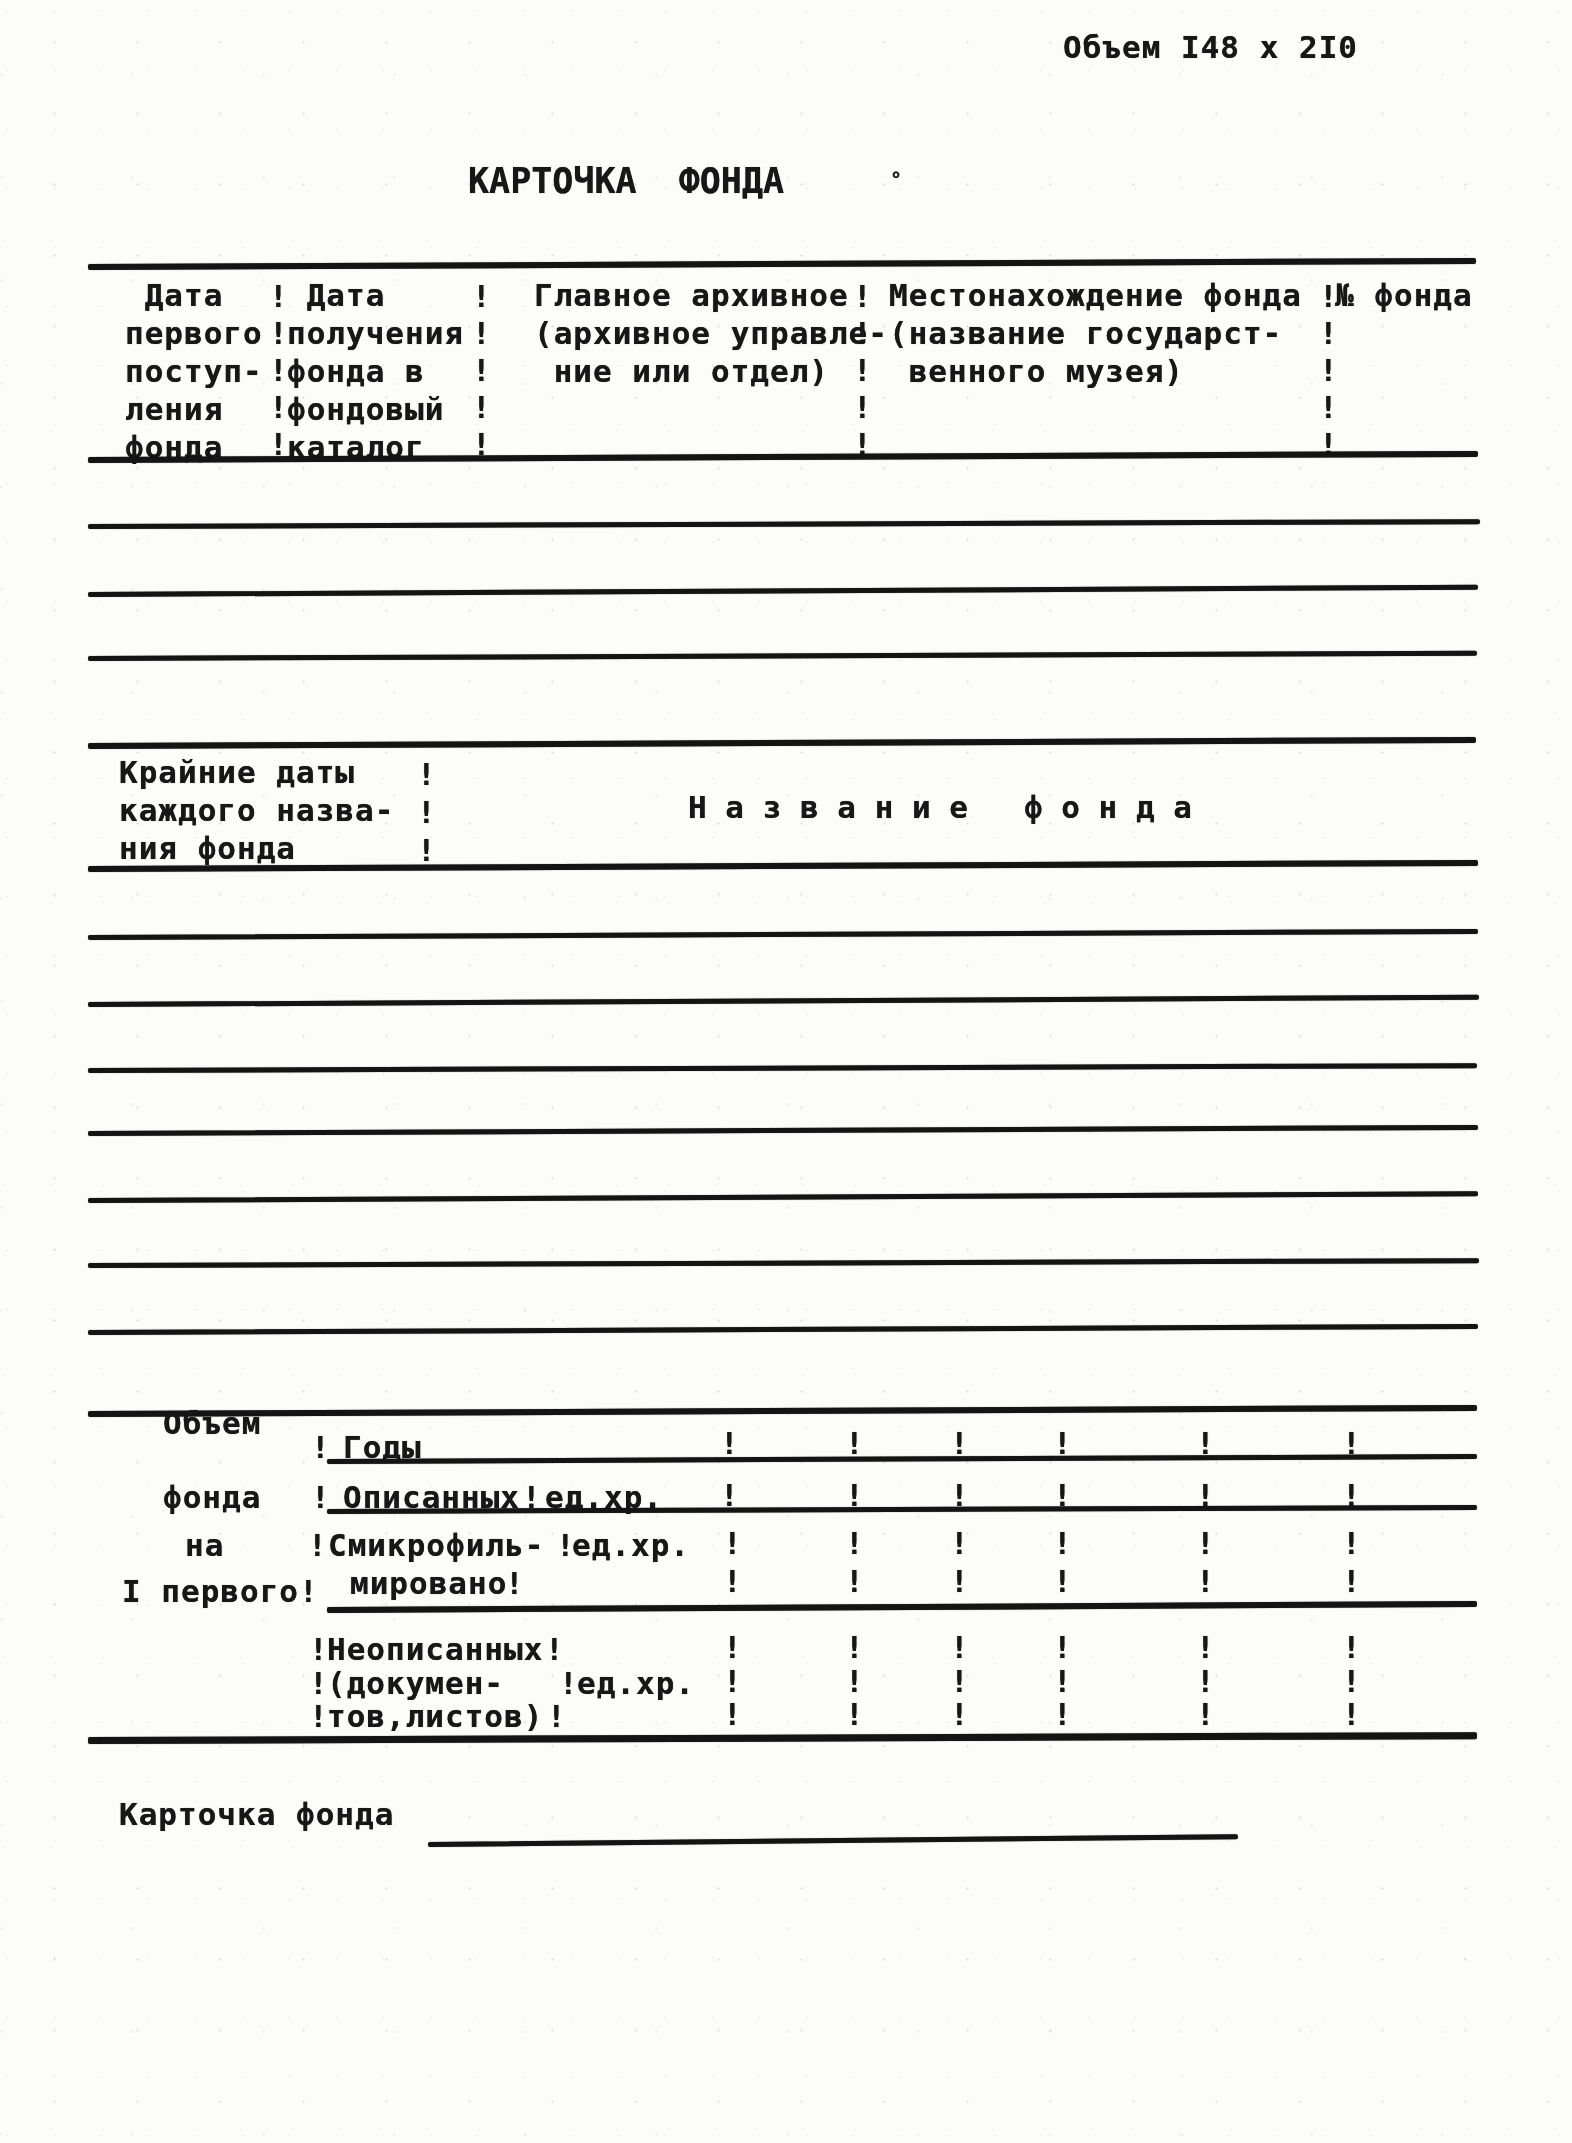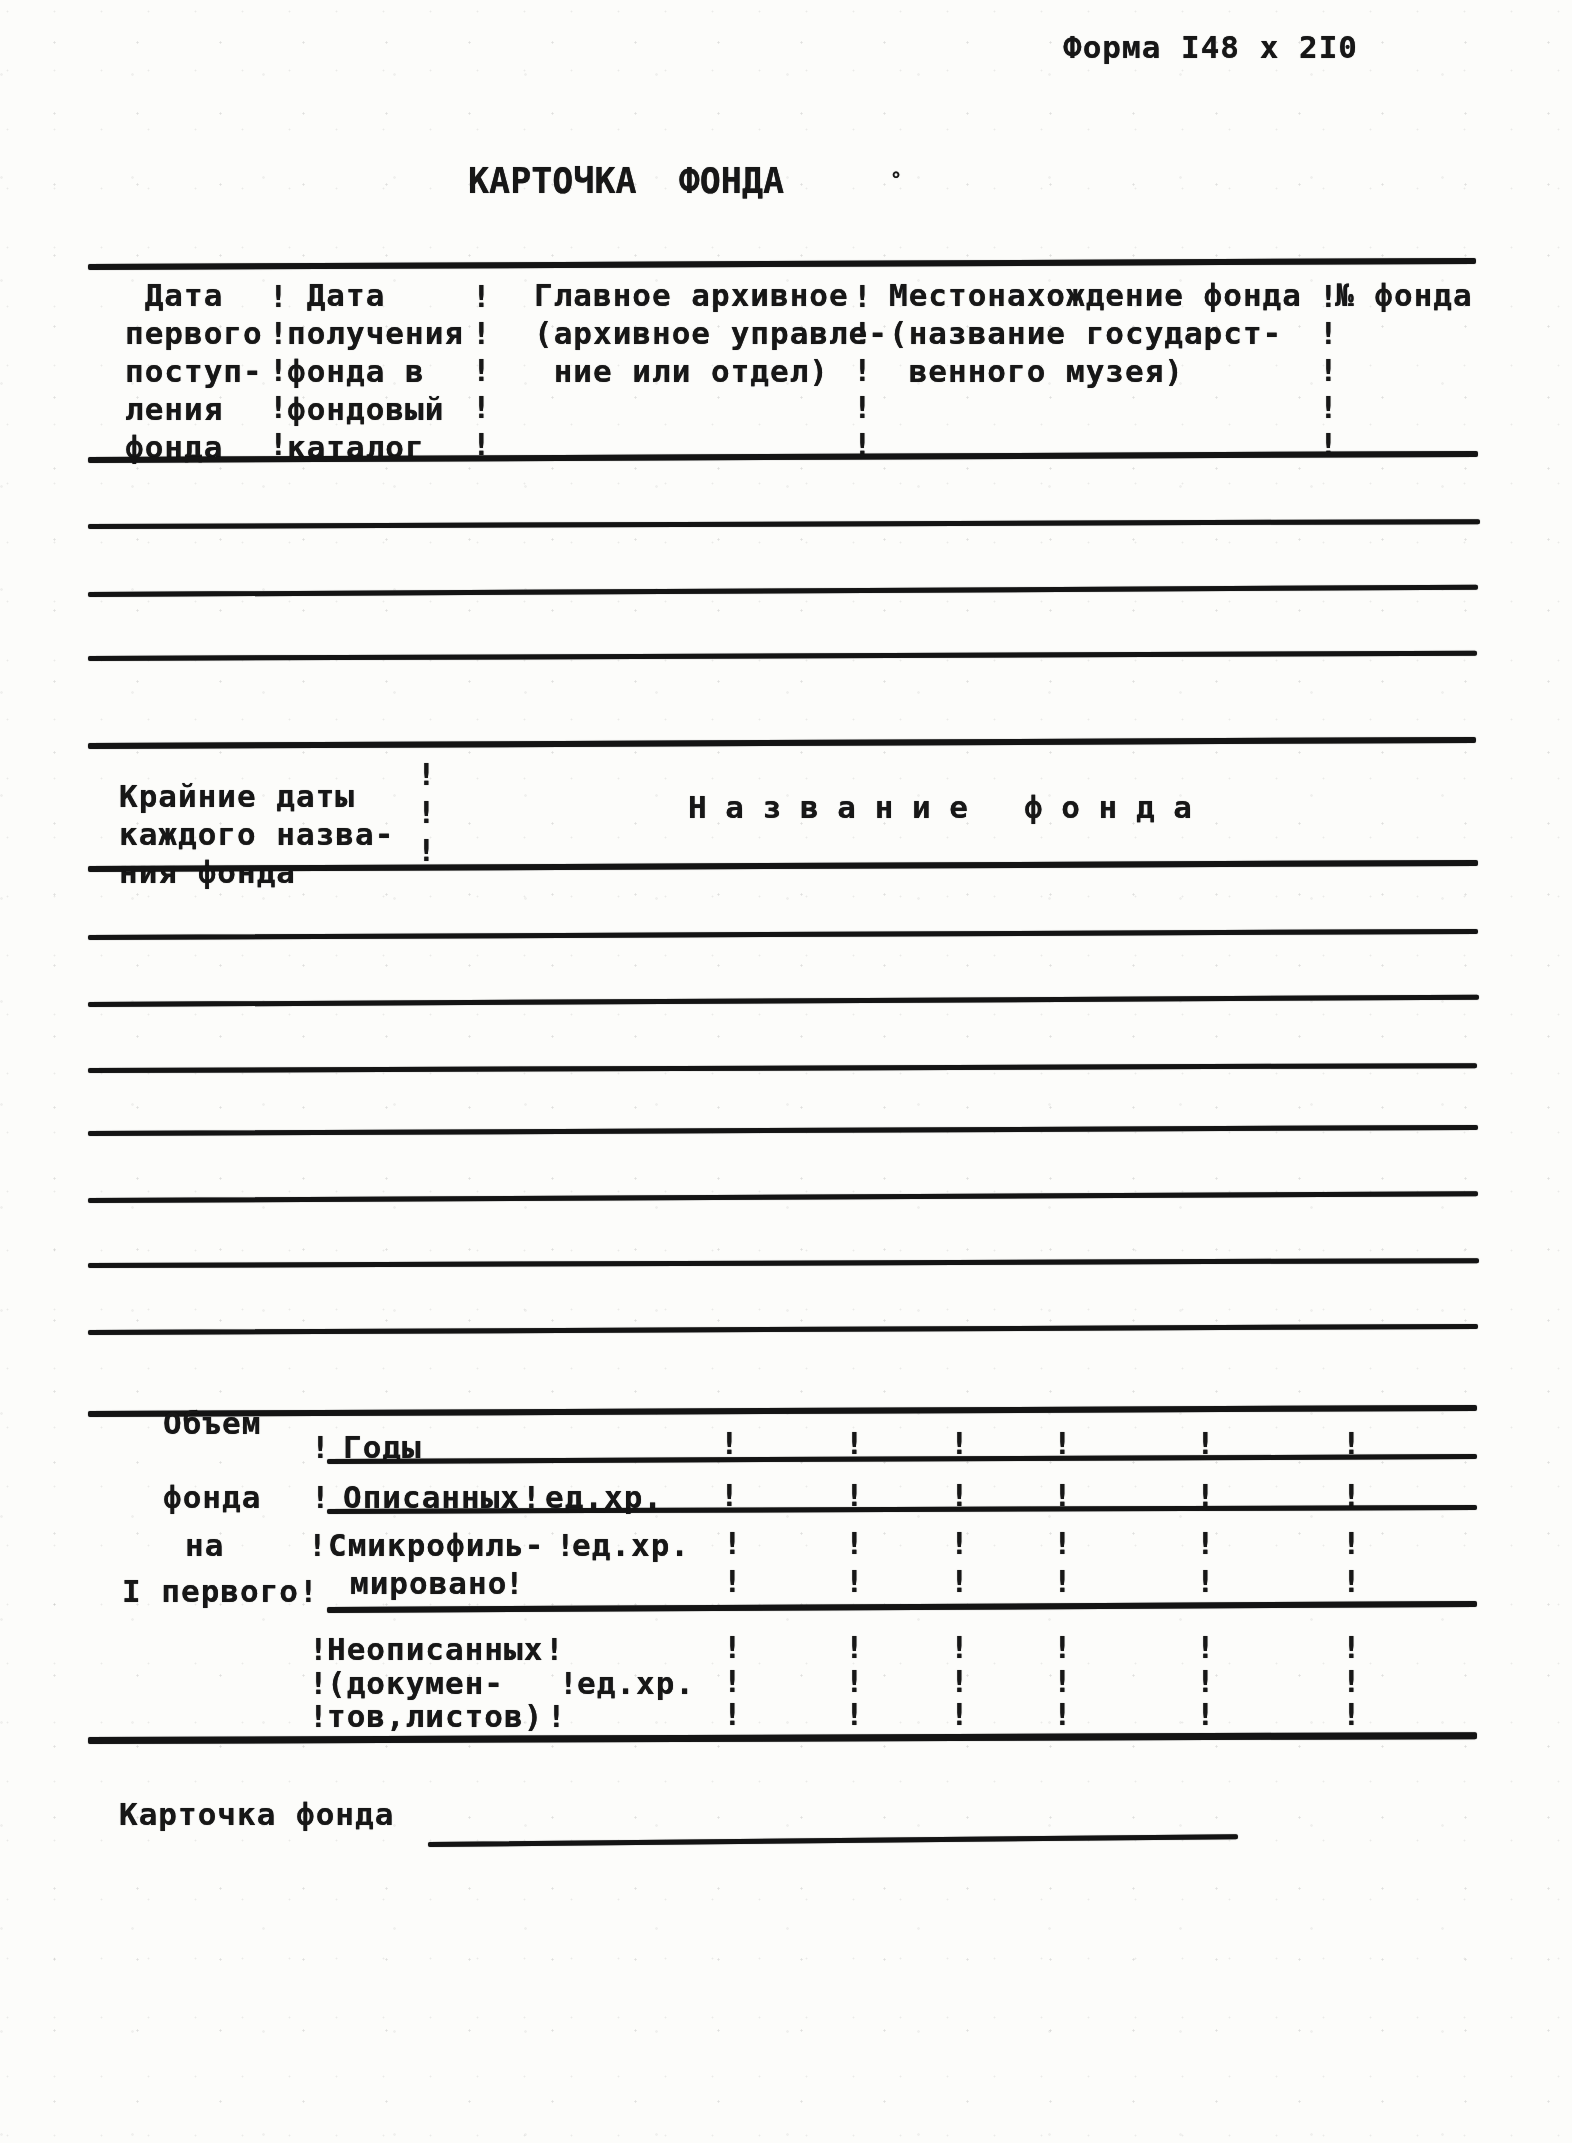--- a/index.html
+++ b/index.html
@@ -39,21 +39,21 @@
     transform:rotate(-0.25deg);
     transform-origin:left center;
     box-shadow:0 0 1px rgba(0,0,0,0.6);
   }
 </style>
 </head>
 <body>
 
 <div class="page">
 
-  <div class="t title" style="left:1063px;top:28px;">Форма I48 х 2I0</div>
+  <div class="t title" style="left:1063px;top:28px;">Объем I48 х 2I0</div>
   <div class="t heading" style="left:468px;top:162px;">КАРТОЧКА  ФОНДА</div>
   <div class="t small" style="left:890px;top:160px;">°</div>
 
   <div>
     <div class="rule" style="left:88px;top:264px;width:1388px;height:6px;"></div>
 
     <div class="t" style="left:125px;top:276px;"> Дата
 первого
 поступ-
 ления
@@ -96,21 +96,21 @@
     <div class="t" style="left:1335px;top:276px;">№ фонда</div>
 
     <div class="rule" style="left:88px;top:457px;width:1390px;height:6px;"></div>
     <div class="rule" style="left:88px;top:524px;width:1392px;height:5px;transform:rotate(-0.2deg);"></div>
     <div class="rule" style="left:88px;top:592px;width:1390px;height:5px;transform:rotate(-0.3deg);"></div>
     <div class="rule" style="left:88px;top:656px;width:1389px;height:5px;transform:rotate(-0.22deg);"></div>
   </div>
 
   <div>
     <div class="rule" style="left:88px;top:743px;width:1388px;height:6px;"></div>
-    <div class="t" style="left:119px;top:753px;margin-top:24px;">Крайние даты
+    <div class="t" style="left:119px;top:753px;">Крайние даты
 каждого назва-
 ния фонда</div>
     <div class="t" style="left:417px;top:755px;">!
 !
 !</div>
     <div class="t spread" style="left:688px;top:788px;">Н а з в а н и е   ф о н д а</div>
     <div class="rule" style="left:88px;top:866px;width:1390px;height:6px;"></div>
 
     <div class="rule" style="left:88px;top:935px;width:1390px;height:5px;"></div>
     <div class="rule" style="left:88px;top:1002px;width:1391px;height:5px;transform:rotate(-0.3deg);"></div>

